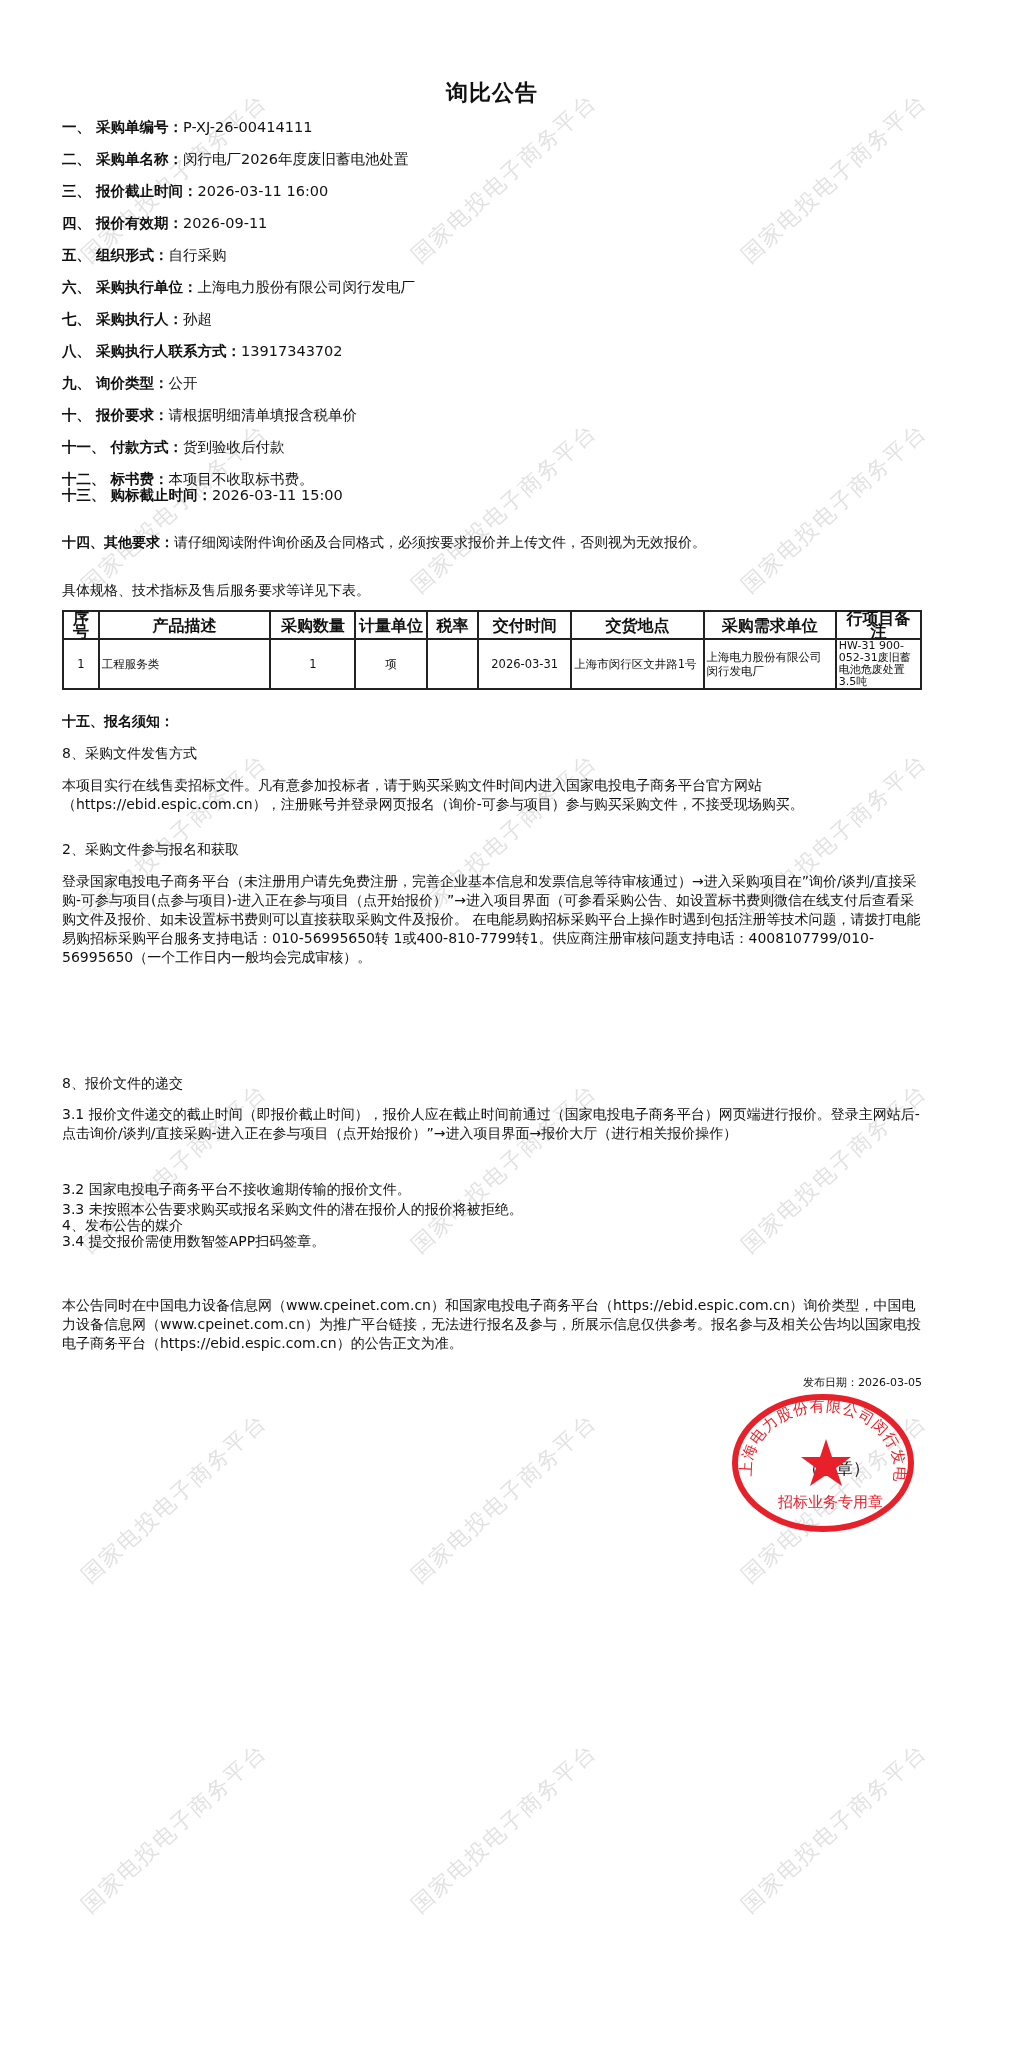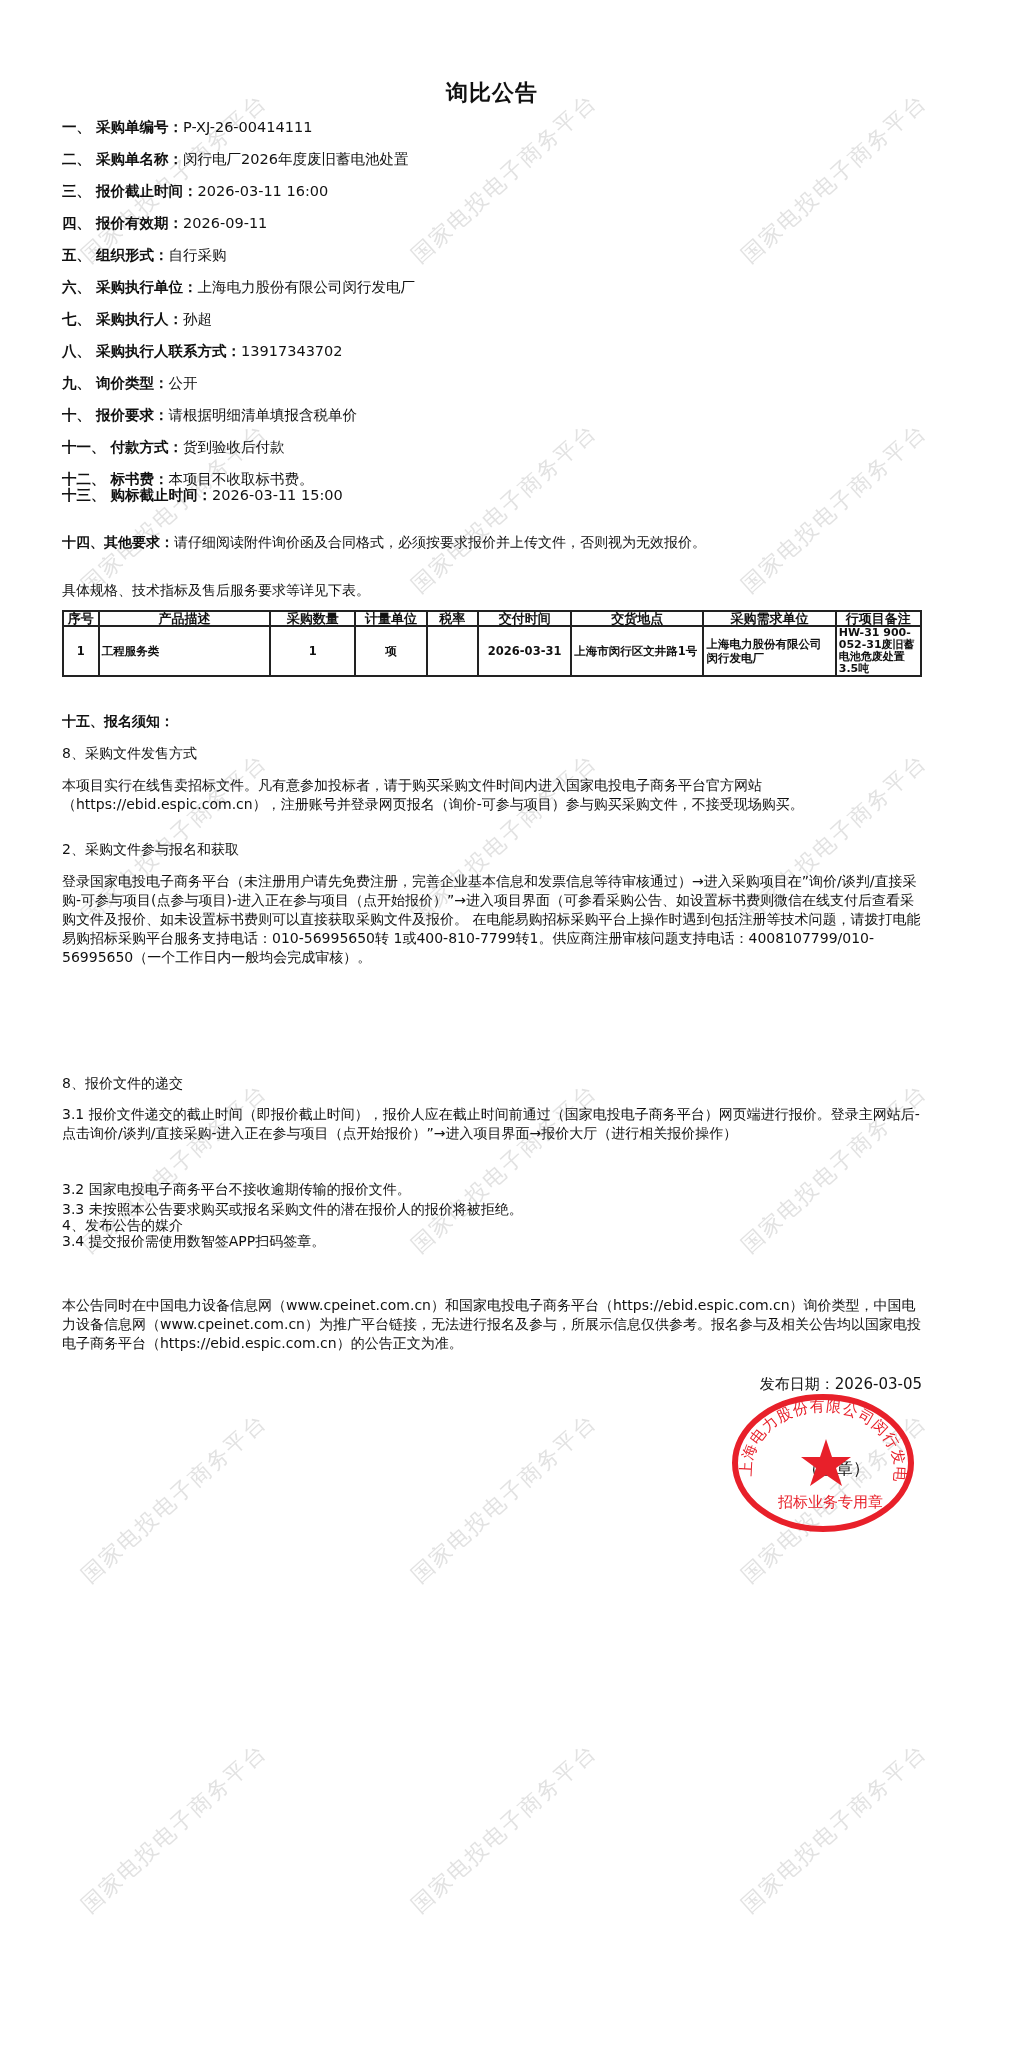--- a/index.html
+++ b/index.html
@@ -11,25 +11,25 @@
         transform:rotate(-42deg); transform-origin:left bottom; letter-spacing:2px; }
   .content { position:absolute; left:62px; top:0; width:860px; z-index:1; }
   .title { position:absolute; left:0; width:860px; top:78px; text-align:center;
            font-size:22px; font-weight:bold; letter-spacing:1px; }
   .field { position:absolute; left:0; font-size:14.5px; white-space:nowrap; }
   .field .lbl { font-weight:bold; }
   .para { position:absolute; left:0; width:860px; font-size:14px; line-height:19px; }
   .para.bold { font-weight:bold; }
   table.items { position:absolute; left:0; top:610px; border-collapse:collapse;
                 font-size:11.5px; }
-  table.items th, table.items td { border:2px solid #222; padding:0 2px;font-weight:bold; }
-  table.items th { font-weight:bold; height:13px; line-height:13px; font-size:13px; }
+  table.items th, table.items td { border:2px solid #222; padding:0 2px; }
+  table.items th { font-weight:bold; height:13px; line-height:13px; font-size:16px; }
   table.items td { height:44px; vertical-align:middle; line-height:14px; }
   .c { text-align:center; }
-  .pubdate { position:absolute; right:0; top:1375px; font-size:15px; }
+  .pubdate { position:absolute; right:0; top:1375px; font-size:11px; }
   .seal { position:absolute; left:722px; top:1386px; width:200px; height:150px; z-index:2; }
 </style>
 </head>
 <body>
 
 <div class="page">
 
   <div class="watermarks" id="wm-layer">
       <div class="wm" style="left: 95px; top: 240px;">国家电投电子商务平台</div>
       <div class="wm" style="left: 425px; top: 240px;">国家电投电子商务平台</div>

